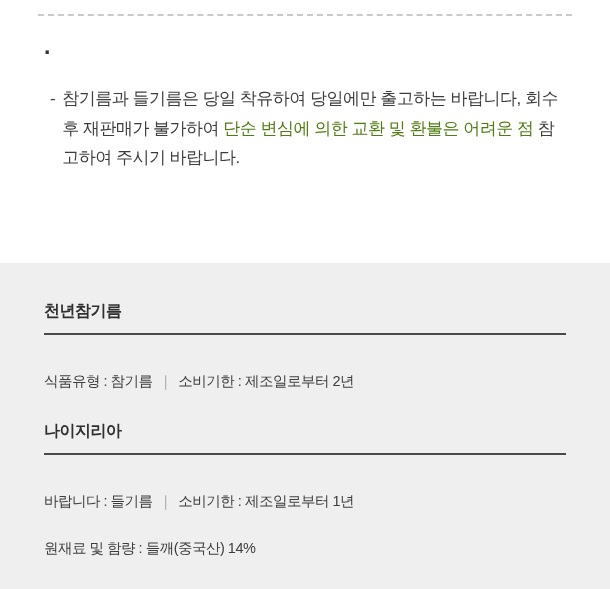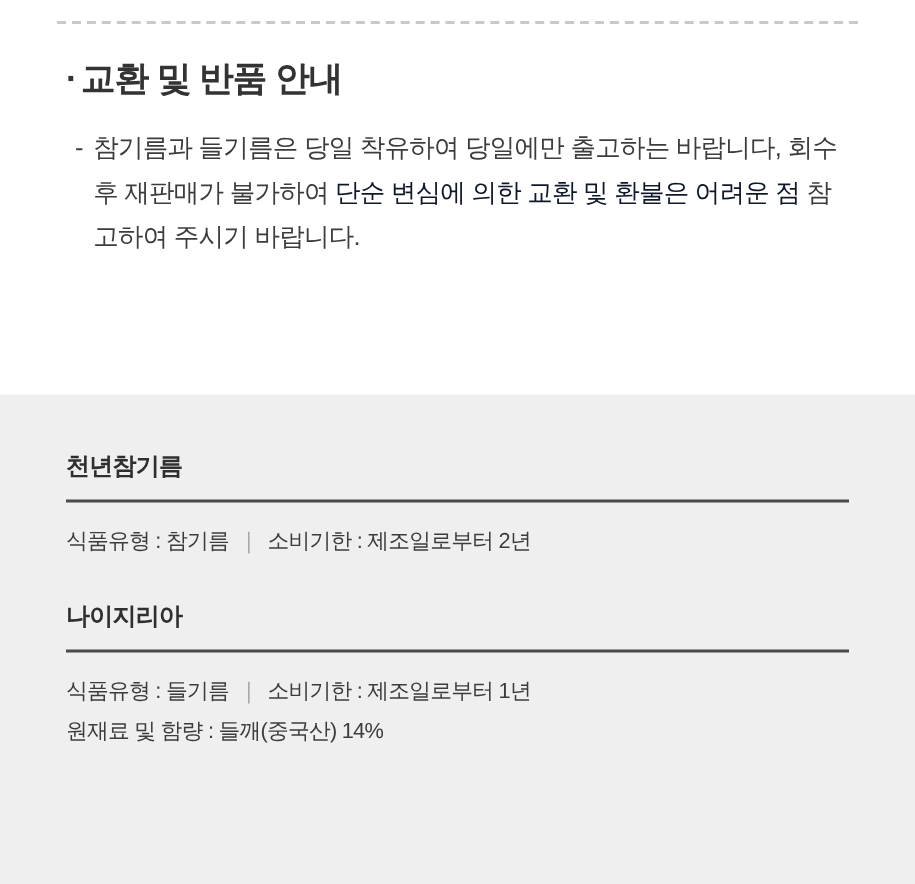--- a/index.html
+++ b/index.html
@@ -64,21 +64,21 @@
   }
   .notice-body .dash {
     margin-right: 7px;
     color: #3c3c3c;
     flex: 0 0 auto;
   }
   .notice-body .text {
     flex: 1 1 auto;
   }
   .hl {
-    color: #0f172a;
+    color: #4d7c0f;
   }
 
   
   .info-panel {
     position: absolute;
     left: 0;
     top: 263px;
     width: 610px;
     height: 326px;
     background: #efefef;
@@ -98,39 +98,39 @@
     border-bottom: 2px solid #4a4a4a;
   }
   .prod-rows {
     padding-top: 13px;
   }
   .prod-row {
     font-size: 14.5px;
     color: #3c3c3c;
     letter-spacing: -0.5px;
     line-height: 1.85;
+    margin-top: 20px;
   }
   .sep {
     color: #9a9a9a;
     padding: 0 6px;
   }
 </style>
 </head>
 <body>
 
 <div class="page">
 
   <div class="divider-wrap">
     <div class="dashed-divider"></div>
   </div>
 
   <div class="notice">
     <h2 class="notice-title">
       <span class="bullet-dot">·</span>
-      <span>교환 및 반품 안내</span>
     </h2>
     <div class="notice-body">
       <span class="dash">-</span>
       <span class="text"><span>참기름과 들기름은 당일 착유하여 당일에만 출고하는 바랍니다, 회수 후 재판매가 불가하여 </span><span class="hl">단순 변심에 의한 교환 및 환불은 어려운 점</span><span> 참고하여 주시기 바랍니다.</span></span>
     </div>
   </div>
 
   <div class="info-panel">
     <div class="info-inner">
 
@@ -140,21 +140,21 @@
           <div class="prod-row">
             <span>식품유형 : 참기름</span><span class="sep">｜</span><span>소비기한 : 제조일로부터 2년</span>
           </div>
         </div>
       </div>
 
       <div class="prod-block">
         <div class="prod-name">나이지리아</div>
         <div class="prod-rows">
           <div class="prod-row">
-            <span>식품유형 : 들기름</span><span class="sep">｜</span><span>소비기한 : 제조일로부터 1년</span>
+            <span>바랍니다 : 들기름</span><span class="sep">｜</span><span>소비기한 : 제조일로부터 1년</span>
           </div>
           <div class="prod-row">
             <span>원재료 및 함량 : 들깨(중국산) 14%</span>
           </div>
         </div>
       </div>
 
     </div>
   </div>
 

